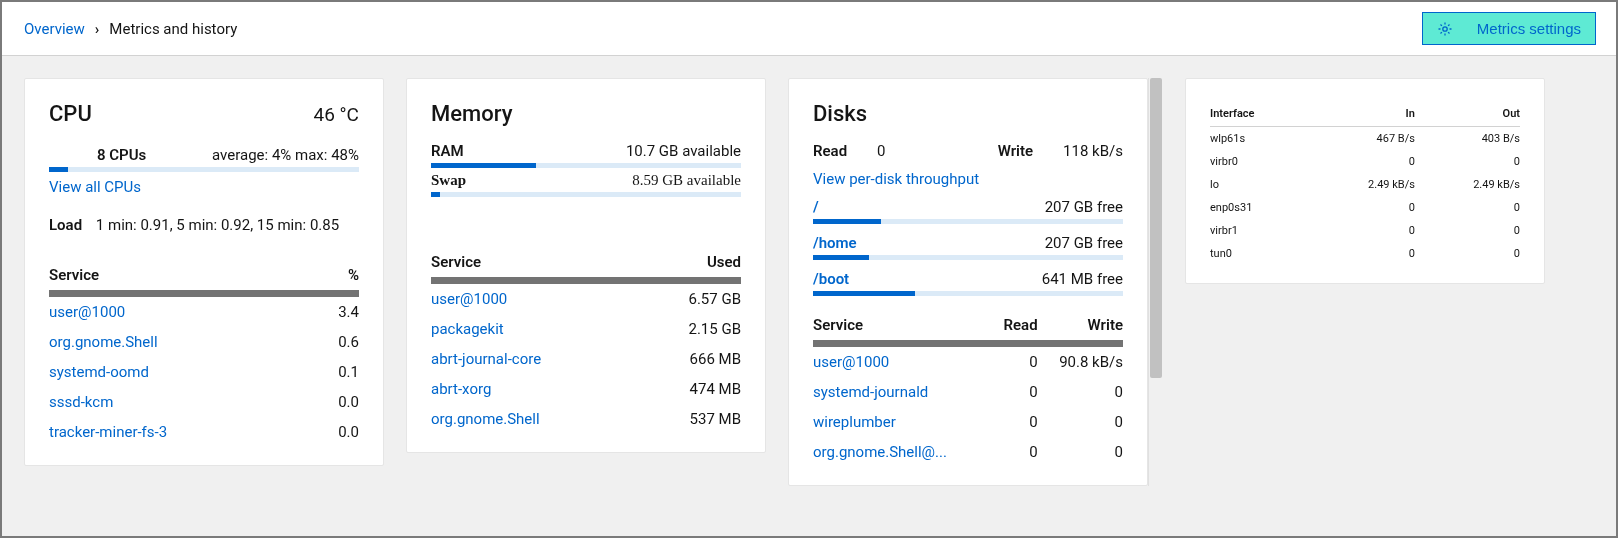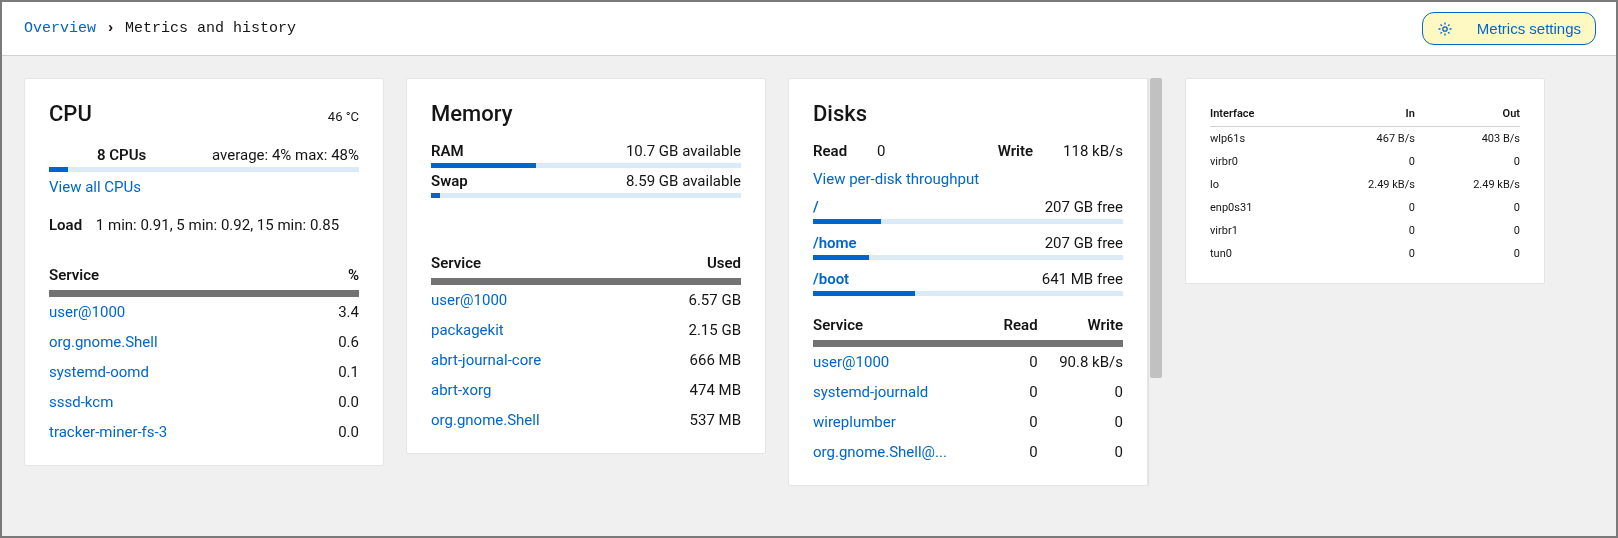--- a/index.html
+++ b/index.html
@@ -16,27 +16,27 @@
   a, .link { color: #0066cc; text-decoration: none; cursor: pointer; }
 
   .topbar {
     background: #fff;
     display: flex;
     align-items: center;
     justify-content: space-between;
     padding: 10px 20px 10px 22px;
     border-bottom: 1px solid #d2d2d2;
   }
-  .breadcrumb { display: flex; align-items: center; gap: 10px; font-size: 15px; font-family: Liberation Mono, monospace; }
+  .breadcrumb { display: flex; align-items: center; gap: 10px; font-size: 15px; }
   .breadcrumb .sep { color: #151515; font-weight: 600; }
   .breadcrumb .current { color: #151515; }
   .btn-outline {
     display: inline-flex; align-items: center; gap: 24px;
     border: 1px solid #0066cc; color: #0066cc;
-    background: #fef9c3; border-radius: 12px;
+    background: #5eead4; border-radius: 0;
     padding: 7px 14px; font-size: 15px; cursor: pointer;
   }
 
   .cards {
     display: flex;
     gap: 22px;
     padding: 22px 28px 0 22px;
     height: calc(100% - 58px);
     align-items: flex-start;
   }
@@ -47,21 +47,21 @@
     border-radius: 2px;
     padding: 22px 24px 18px 24px;
   }
   .card-cpu   { width: 360px; }
   .card-mem   { width: 360px; }
   .card-disk  { width: 360px; }
   .card-net   { width: 360px; }
 
   .card h2 { font-size: 22px; font-weight: 500; margin-bottom: 16px; }
   .card-head { display:flex; justify-content:space-between; align-items:baseline; }
-  .temp { font-size: 13px; color:#151515; }
+  .temp { font-size: 19px; color:#151515; }
 
   .cpu-summary { display:flex; justify-content:space-between; font-size:15px; margin-top:4px;}
   .cpu-summary .label { font-weight:600;margin-left:48px; }
   .bar { height:5px; background:#dbeaf7; position:relative; margin-top:3px; }
   .bar .fill { position:absolute; left:0; top:0; bottom:0; background:#0066cc; }
   .link-row { margin-top:6px; font-size:15px; }
   .load-row { margin-top:20px; font-size:15px; }
   .load-row .lbl { font-weight:600; margin-right:10px;}
   .spacer { height:20px; }
 
@@ -168,21 +168,21 @@
     <h2>Memory</h2>
     <div class="mem-block">
       <div class="mem-row">
         <span class="lbl">RAM</span>
         <span>10.7 GB available</span>
       </div>
       <div class="bar">
           <div class="fill" style="width:34%"></div>
         </div>
     </div>
-    <div class="mem-block" style="margin-top:0;">
+    <div class="mem-block" style="margin-top:0;font-family:Liberation Serif, serif;">
       <div class="mem-row">
         <span class="lbl">Swap</span>
         <span>8.59 GB available</span>
       </div>
       <div class="bar">
           <div class="fill" style="width:3%"></div>
         </div>
     </div>
     <div class="spacer"></div>
       <div class="spacer"></div>

